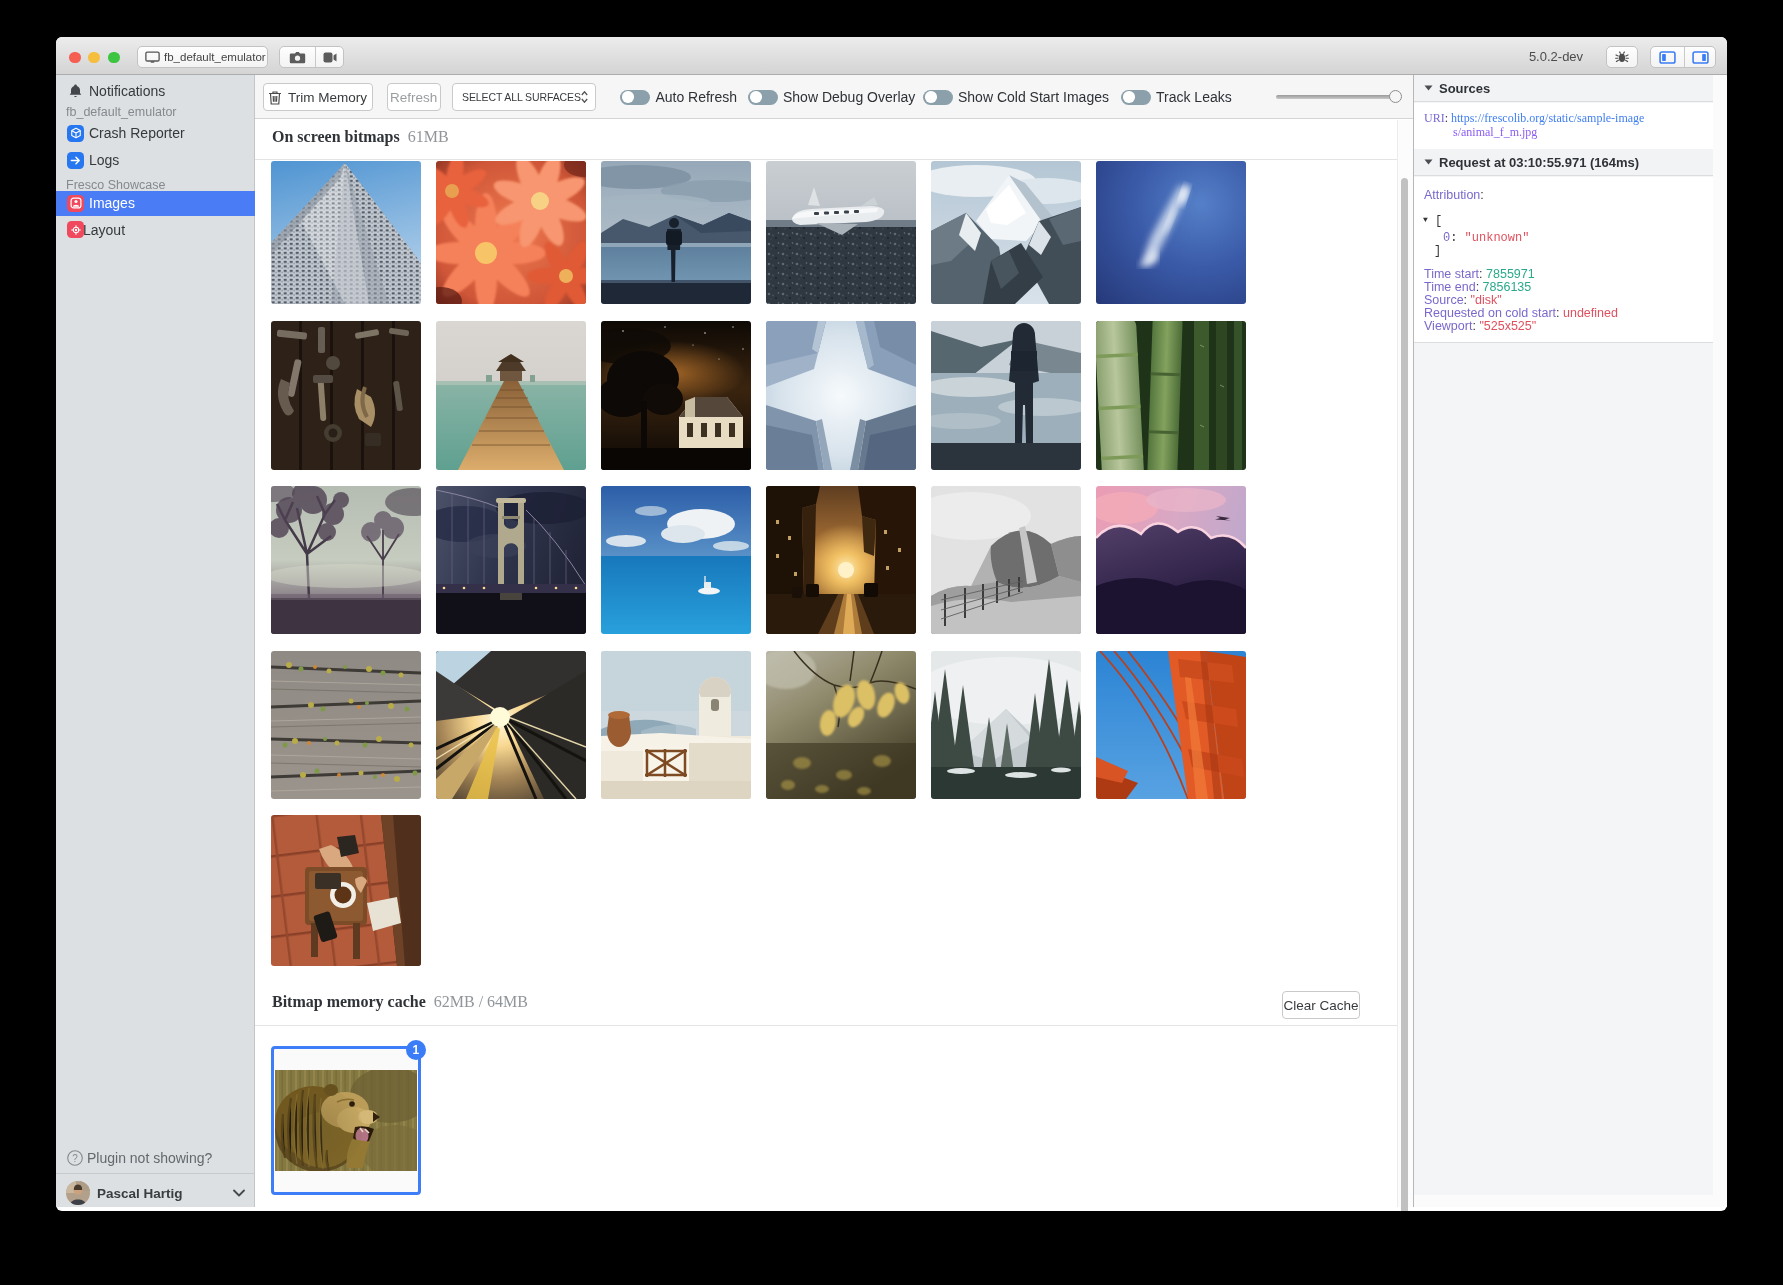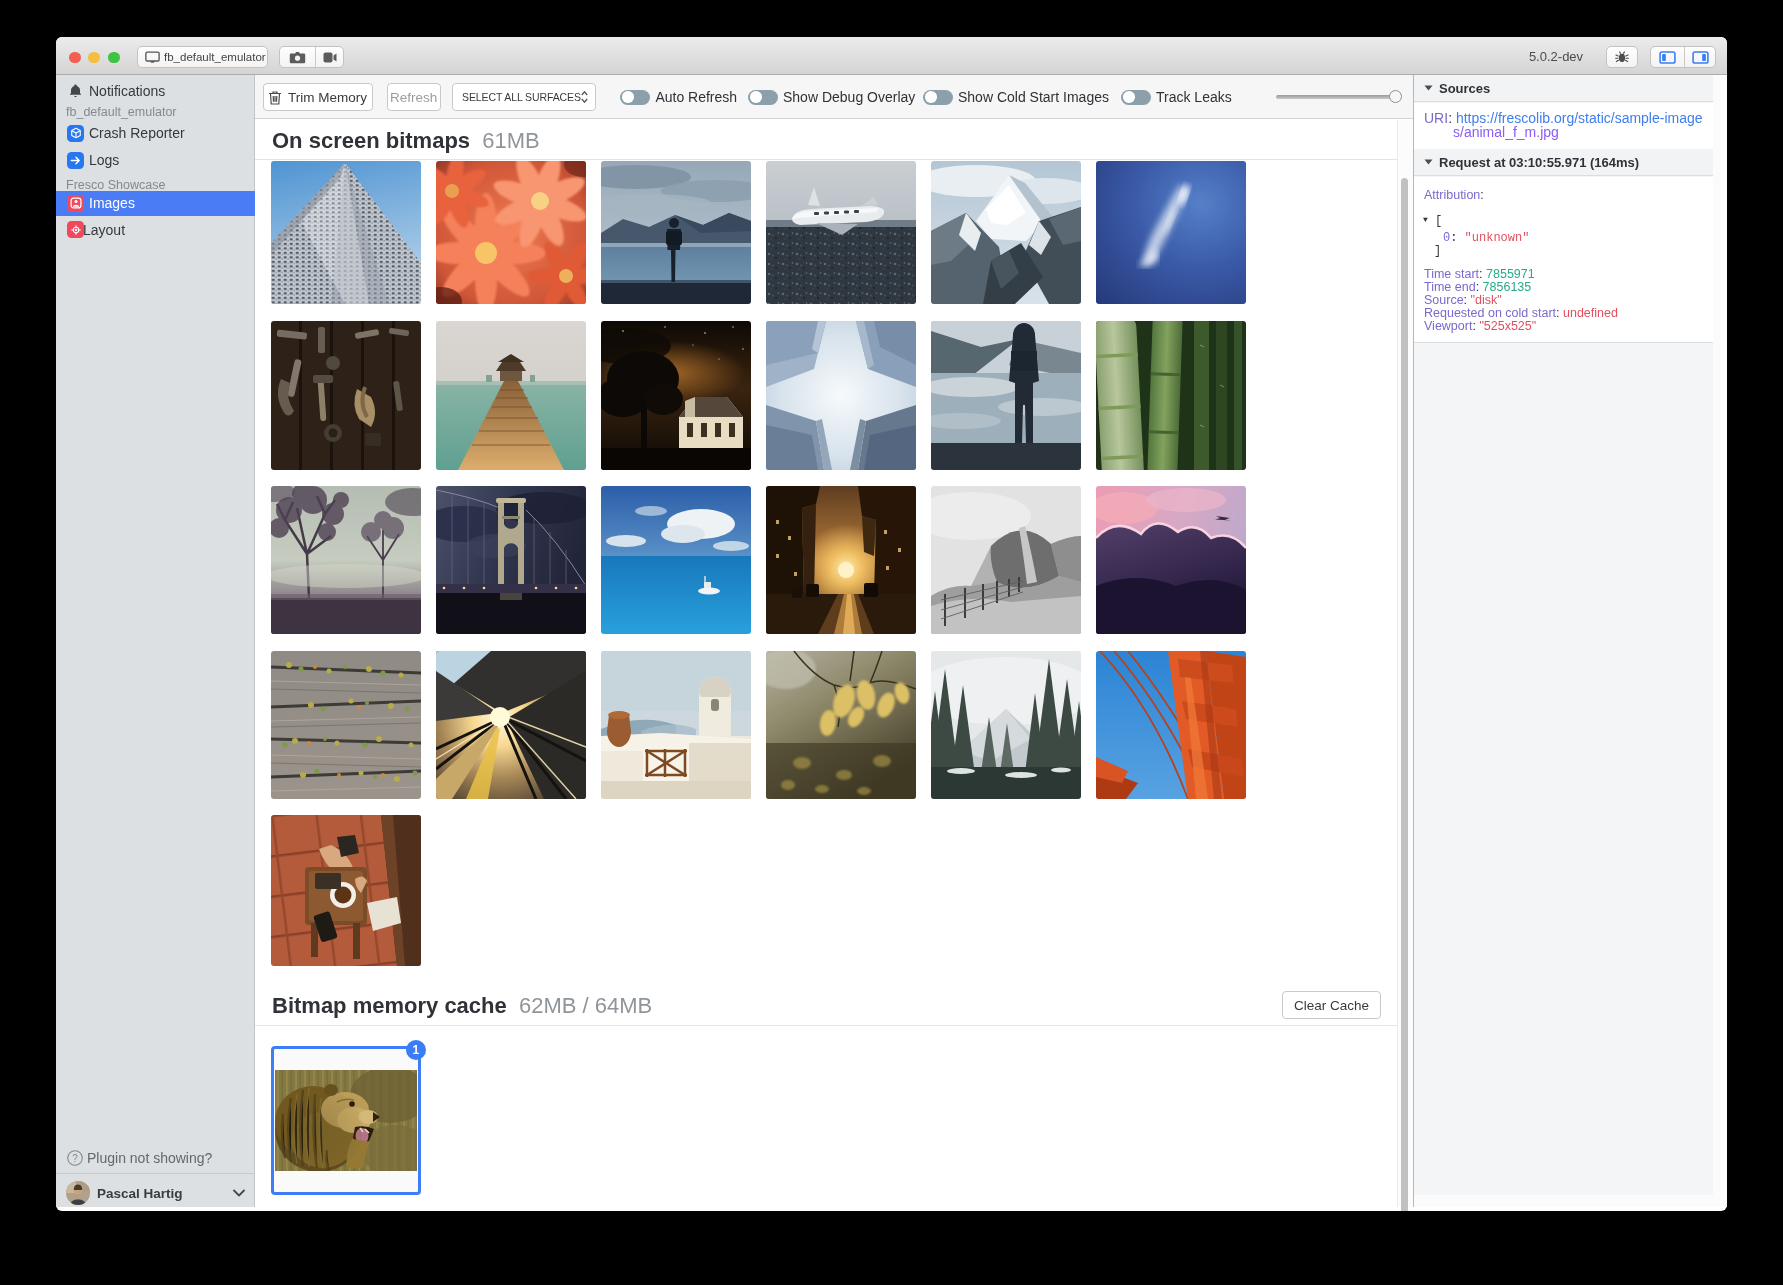--- a/index.html
+++ b/index.html
@@ -22,21 +22,21 @@
 .slabel { position:absolute; left:10px; font-size:12.5px; color:#85898d; }
 .sicon { position:absolute; left:11px; width:17px; height:17px; border-radius:4.5px; display:flex; align-items:center; justify-content:center; }
 
 
 #main { position:absolute; left:199px; top:38px; width:1158px; height:1132px; background:#fff; }
 #toolbar { position:absolute; left:0; top:0; width:1158px; height:44px; background:#f6f6f7; border-bottom:1px solid #d4d4d4; }
 .btn { position:absolute; height:28px; background:#fff; border:1px solid #c9c9c9; border-radius:4px; font-size:13.5px; color:#383b3e; display:flex; align-items:center; justify-content:center; }
 .toggle { position:absolute; top:14.5px; width:30px; height:15px; border-radius:8px; background:#8ba0aa; }
 .toggle::after { content:""; position:absolute; left:2px; top:1.75px; width:11.5px; height:11.5px; background:#fff; border-radius:50%; }
 .tlabel { position:absolute; top:14.5px; font-size:14px; color:#2e3236; line-height:15px; }
-.h1row { font-weight:bold; font-size:22px; color:#2f3337; }
+.h1row { font-weight:bold; font-size:16px; color:#2f3337;font-family:Liberation Serif, serif; }
 .hgray { font-weight:normal; color:#90959a; }
 .thumb { position:absolute; width:150px; border-radius:3px; overflow:hidden; }
 .thumb svg { display:block; }
 
 
 #rpanel { position:absolute; left:1357px; top:38px; width:314px; height:1132px; background:#f4f5f6; border-left:1px solid #b7b7b7; }
 .phead { position:absolute; left:0; width:299px; height:27px; background:#f2f3f5; border-bottom:1px solid #dbdddf; font-size:13px; font-weight:bold; color:#2f3337; display:flex; align-items:center; }
 .pwhite { position:absolute; left:0; width:299px; background:#fff; border-bottom:1px solid #dbdddf; }
 .key { color:#7b68cc; }
 .str { color:#e0505e; }
@@ -939,21 +939,21 @@
 <circle cx="72" cy="80" r="8.5" fill="#5e3416"></circle>
 <rect x="44" y="58" width="26" height="16" rx="2" fill="#3a3026"></rect>
 <rect x="46" y="98" width="17" height="28" rx="3" fill="#1e1a16" transform="rotate(-18 54 112)"></rect>
 <polygon points="96,88 126,82 130,108 102,116" fill="#e8e2d4"></polygon>
 <path d="M84 64 Q92 58 96 66 L90 78 Q84 72 84 64" fill="#d9a87e"></path>
           </svg>
         </div>
     </div>
 
     <div class="abs h1row" style="left:17px; top:918px;">Bitmap memory cache&nbsp;&nbsp;<span class="hgray">62MB / 64MB</span></div>
-    <div class="btn" style="left:1027px; top:916px; width:99px;">Clear Cache</div>
+    <div class="btn" style="left:1027px; top:916px; width:78px;">Clear Cache</div>
     <div class="abs" style="left:0px; top:949.5px; width:1142px; border-top:1px solid #e4e4e4;"></div>
 
     <div class="abs" style="left:16px; top:970.5px; width:150px; height:149px; border:3px solid #3d7ef8; border-radius:4px; background:#fafafa;">
       <div class="abs" style="left:1px; top:21px; width:142px; height:101px; overflow:hidden;" id="lionbox"><svg width="142" height="101" viewBox="0 0 142 101">
             <pattern id="pli" width="9" height="101" patternUnits="userSpaceOnUse">
               <rect width="9" height="101" fill="#8f8146"></rect>
               <rect x="2" width="2" height="101" fill="#a39354"></rect>
               <rect x="6.5" width="1.2" height="101" fill="#786b38"></rect>
             </pattern>
 <radialGradient id="ali2" cx="0.5" cy="0.5" r="0.6">
@@ -993,21 +993,21 @@
     <div class="abs" style="left:1146px; top:103px; width:7px; height:1036px; background:#c1c1c1; border-radius:3.5px;"></div>
   </div>
 
   <div id="rpanel">
     <div class="phead" style="top:0px;">
       <svg width="9" height="6" viewBox="0 0 9 6" style="position:absolute; left:10px;">
           <path d="M0.5 0.5 L8.5 0.5 L4.5 5.5 Z" fill="#4a4e52"></path>
         </svg>
       <span style="margin-left:25px;">Sources</span>
     </div>
-    <div class="pwhite" style="top:28px; height:61px; font-size:14px; line-height:13.5px;">
+    <div class="pwhite" style="top:28px; height:61px; font-size:12px; line-height:13.5px;font-family:Liberation Serif, serif;">
       <div style="position:absolute; left:10px; top:9px;"><span class="key">URI</span><span style="color:#333;">: </span><span style="color:#3f7ef0;">https://frescolib.org/static/sample-image</span></div>
       <div style="position:absolute; left:39px; top:22.5px; color:#8b5cf6;">s/animal_f_m.jpg</div>
     </div>
     <div class="phead" style="top:74px;">
       <svg width="9" height="6" viewBox="0 0 9 6" style="position:absolute; left:10px;">
           <path d="M0.5 0.5 L8.5 0.5 L4.5 5.5 Z" fill="#4a4e52"></path>
         </svg>
       <span style="margin-left:25px;">Request at 03:10:55.971 (164ms)</span>
     </div>
     <div class="pwhite" style="top:102px; height:166px; font-size:12.5px;">

